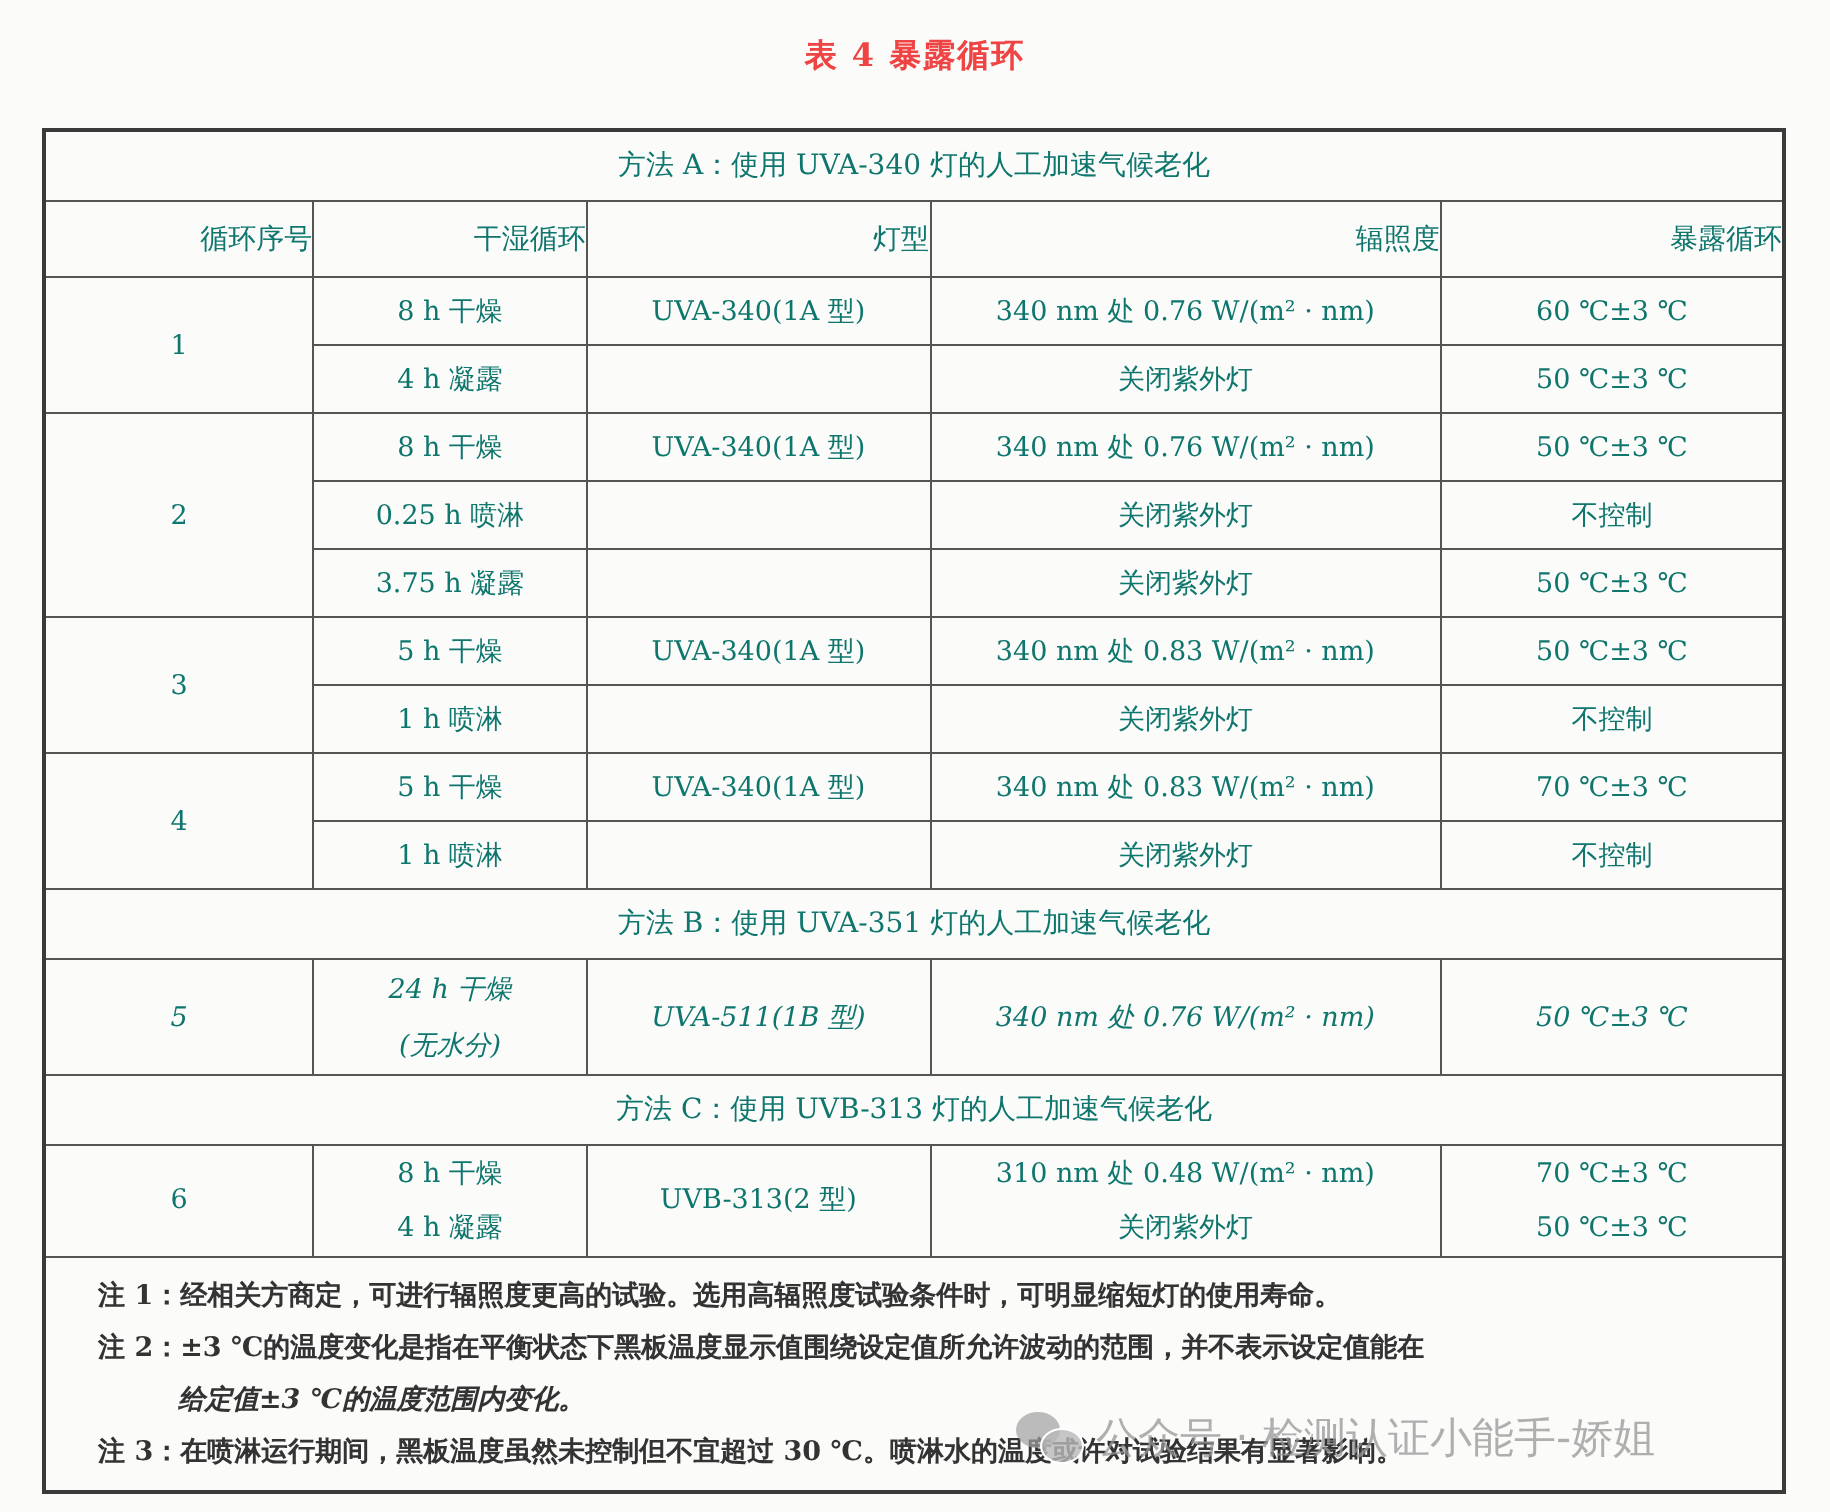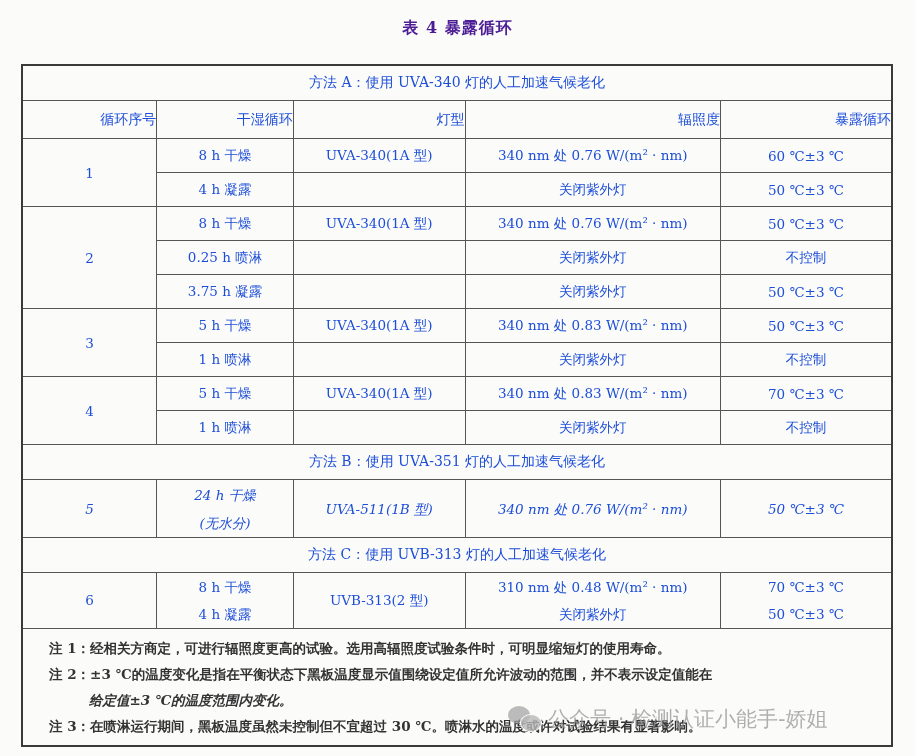--- a/index.html
+++ b/index.html
@@ -1,20 +1,20 @@
 <!DOCTYPE html>
 <html><head>
 <meta charset="utf-8">
 <style>
   html,body{margin:0;padding:0;}
   body{width:915px;height:756px;background:#fbfbfa;position:relative;overflow:hidden;
        font-family:"DejaVu Serif","Liberation Serif",serif;color:#2a2a2a;}
-  .title{position:absolute;top:18px;left:0;width:915px;text-align:center;font-weight:bold;font-size:16px;letter-spacing:1px;color:#4c1d95;}
+  .title{position:absolute;top:18px;left:0;width:915px;text-align:center;font-weight:bold;font-size:16px;letter-spacing:1px;color:#ef4444;}
   table{position:absolute;left:21px;top:64px;width:872px;border-collapse:collapse;border:2px solid #3a3a3a;}
-  td{border:1px solid #555;text-align:center;vertical-align:middle;font-size:13.5px;padding:0;color:#1d4ed8;}
+  td{border:1px solid #555;text-align:center;vertical-align:middle;font-size:13.5px;padding:0;color:#0f766e;}
   tr.h34 td{height:33px;}
   tr.method td{height:34px;font-size:14px;}
   tr.colhead td{height:37px;font-size:14px;text-align:right;}
   tr.r5 td{height:57px;line-height:28px;font-style:italic;}
   tr.r6 td{height:55px;line-height:27px;}
   td.notes{text-align:left;padding:6px 10px 6px 26px;height:94px;font-size:13.5px;line-height:26px;font-weight:bold;color:#333;}
   .note-line{display:block;}
   .note-indent{display:block;padding-left:40px;font-style:italic;}
   .watermark{position:absolute;left:508px;top:705px;font-family:"DejaVu Sans","Liberation Sans",sans-serif;font-size:21px;color:rgba(150,150,150,0.75);display:flex;align-items:center;gap:6px;}
   .wechat{width:34px;height:26px;position:relative;}

